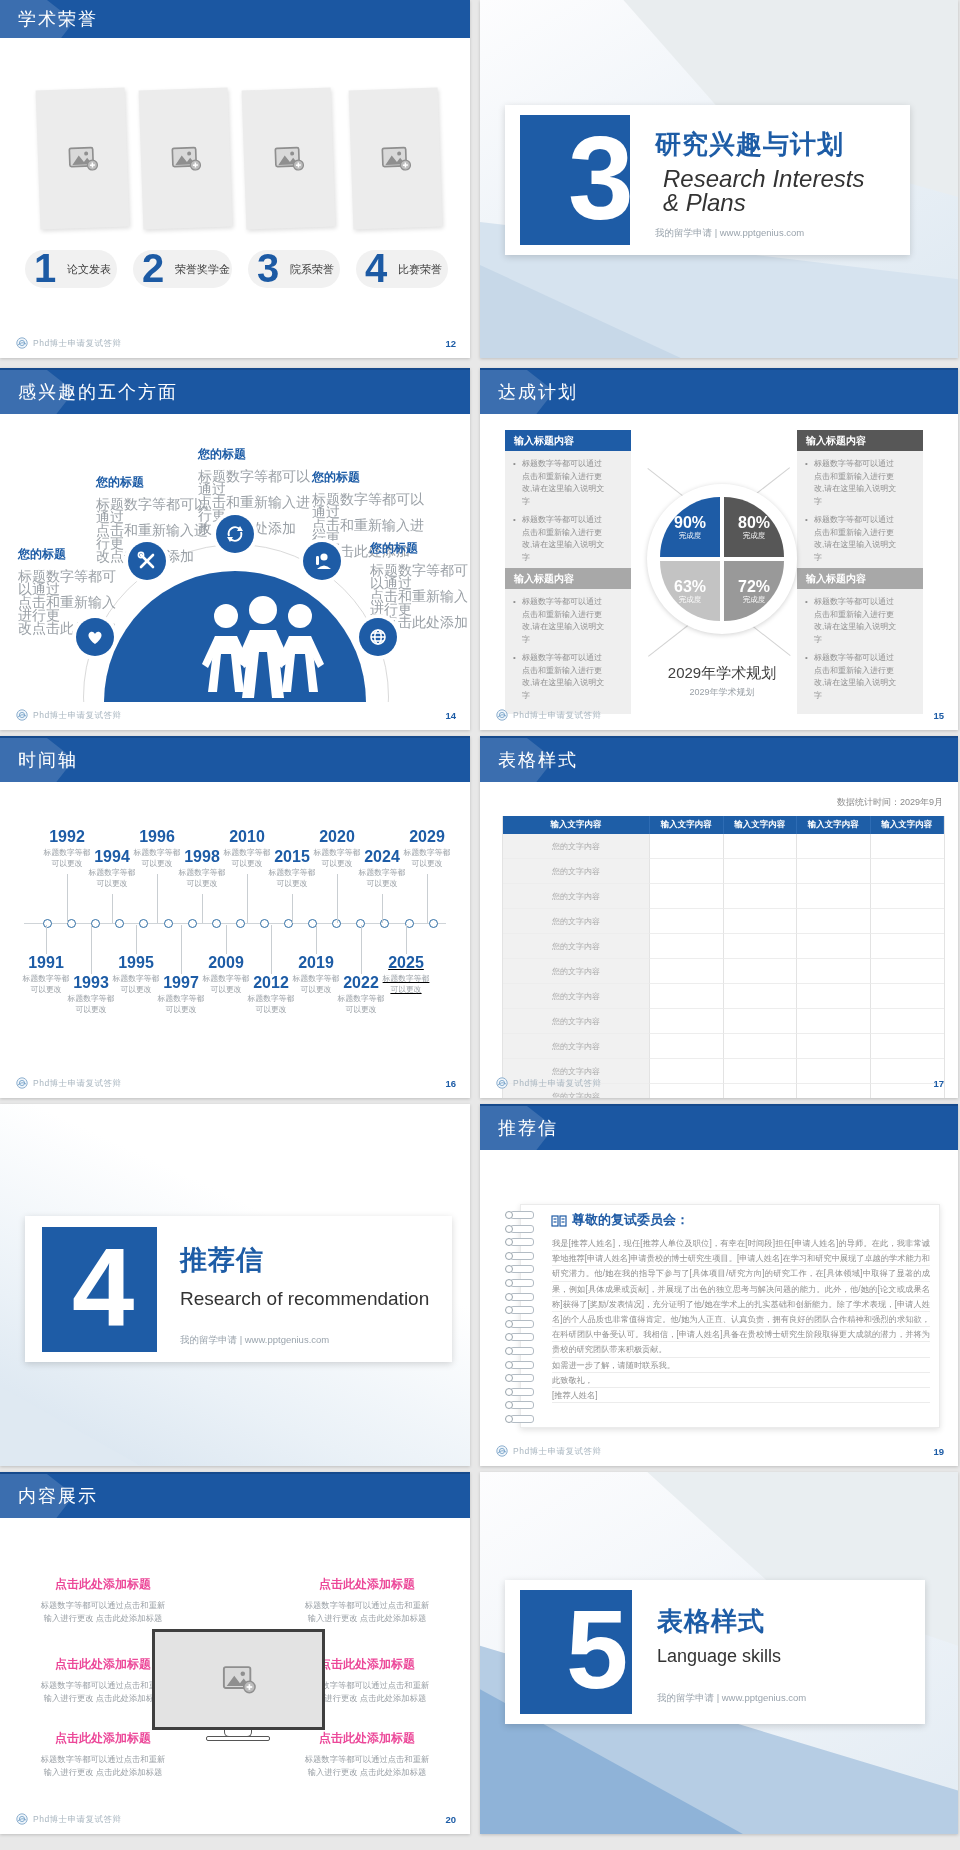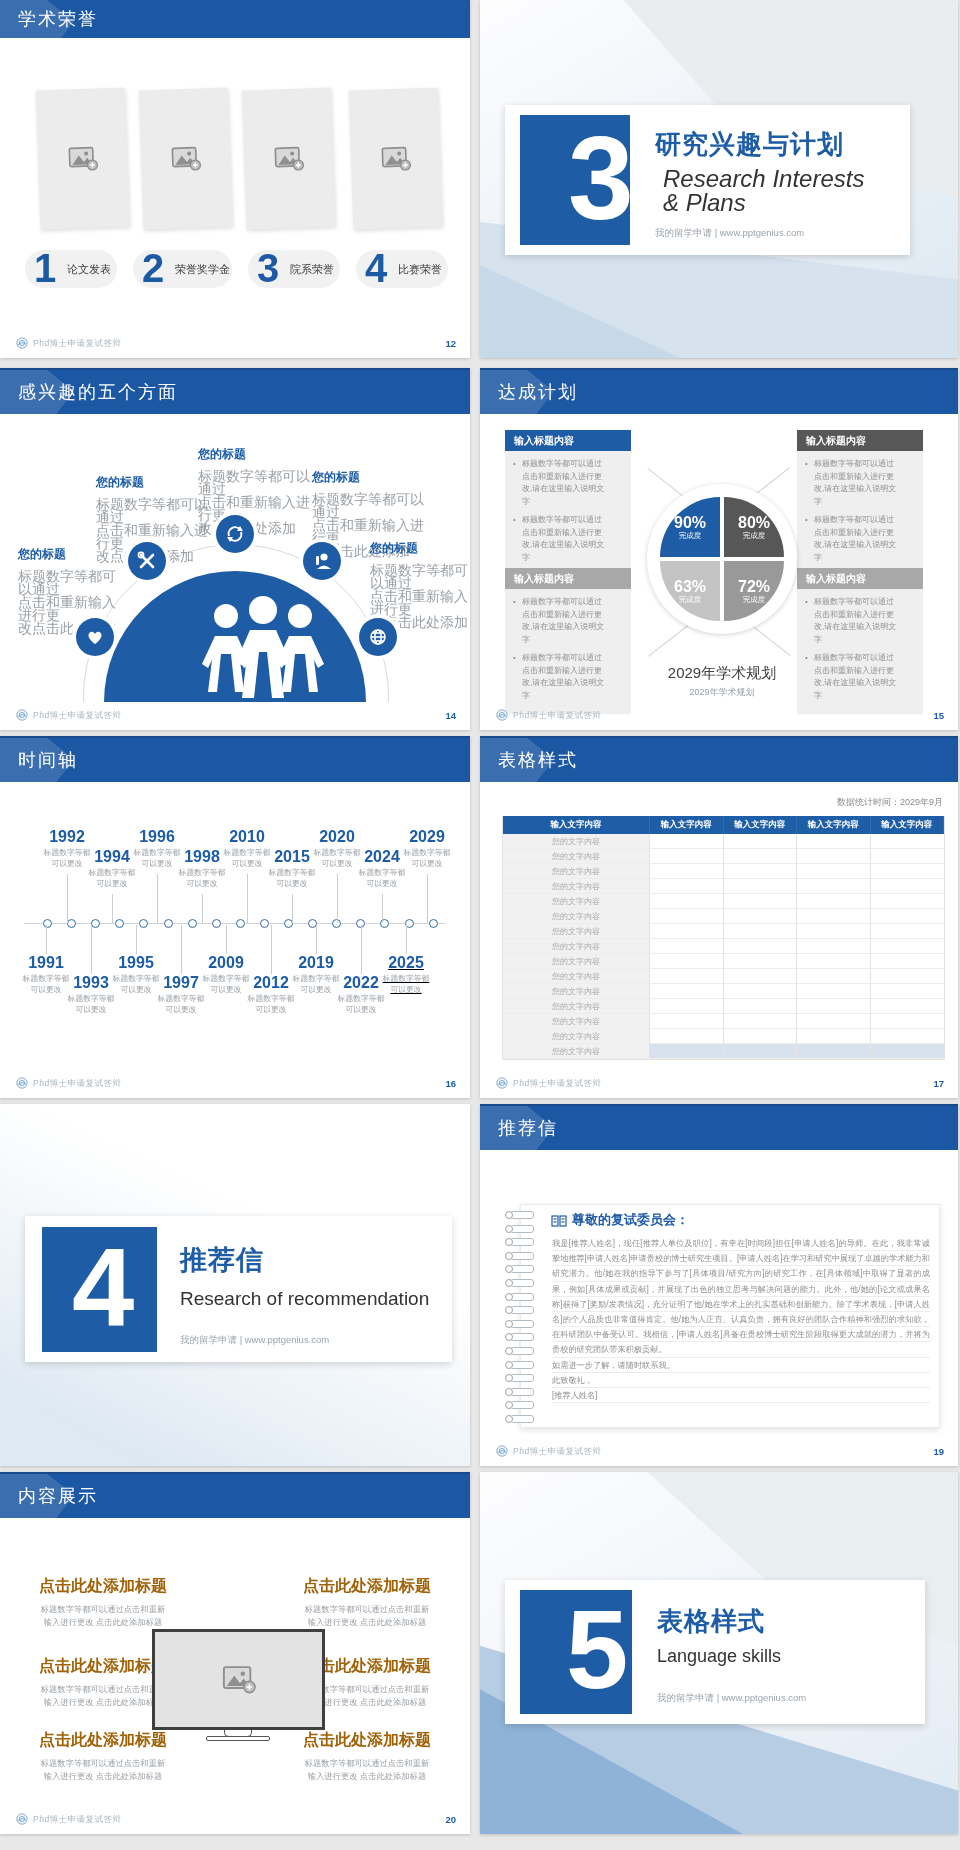--- a/index.html
+++ b/index.html
@@ -92,21 +92,21 @@
   .tl-dot{position:absolute;top:183px;width:7px;height:7px;border-radius:50%;
           background:#fff;border:1.5px solid #2e6da4;}
   .tl-entry{position:absolute;width:64px;text-align:center;}
   .tl-year{font-size:16px;font-weight:bold;color:#1d5ca6;line-height:17px;}
   .tl-note{font-size:7.8px;line-height:10.5px;color:#9aa0a6;margin-top:3px;}
   .tl-conn{position:absolute;width:1px;background:#c9ced2;}
 
   
   .tb-note{position:absolute;right:15px;top:60px;font-size:9px;color:#8a8a8a;}
   .tbl{position:absolute;left:22px;top:80px;width:441px;border:1px solid #e3e3e3;border-top:none;}
-  .trow{display:flex;height:15px;}
+  .trow{display:flex;height:25px;}
   .trow.head{height:18px;background:#1e5ea7;}
   .tcell{box-sizing:border-box;border-right:1px solid #e3e3e3;border-bottom:1px solid #ededed;
          display:flex;align-items:center;justify-content:center;background:#fff;}
   .tcell:last-child{border-right:none;}
   .tcell.c0{width:147px;background:#f1f1f1;color:#a9a9a9;font-size:8px;}
   .tcell.cx{width:73.5px;}
   .head .tcell{background:#1e5ea7;color:#fff;font-size:8.5px;font-weight:bold;
                border-right:1px solid #2e6cb4;border-bottom:none;}
   .trow.hl .tcell.cx{background:#d8e2ef;}
 
@@ -119,21 +119,21 @@
                    border:1px solid #9aa5ad;border-radius:50%;background:#fff;}
   .let-title{position:absolute;left:92px;top:107px;font-size:13px;font-weight:bold;color:#1f5ba5;}
   .book{position:absolute;left:71px;top:109px;}
   .ruled{position:absolute;left:72px;top:132px;width:378px;font-size:8.2px;line-height:15.2px;
          color:#8f8f8f;background-image:repeating-linear-gradient(to bottom,
             transparent 0,transparent 14.2px,#ececec 14.2px,#ececec 15.2px);}
   .ruled .body{text-align:justify;}
 
   
   .capt{position:absolute;width:170px;text-align:center;}
-  .capt-t{font-size:16px;font-weight:bold;color:#a16207;margin-bottom:6px;}
+  .capt-t{font-size:12px;font-weight:bold;color:#ec4899;margin-bottom:6px;}
   .capt-x{font-size:8.3px;line-height:12.5px;color:#9aa0a6;}
   .tv{position:absolute;left:152px;top:157px;width:167px;height:95px;background:#e3e3e3;
       border:3px solid #3f3f3f;display:flex;align-items:center;justify-content:center;}
   .tvneck{position:absolute;left:224px;top:258px;width:26px;height:6px;border:1px solid #555;
           border-top:none;border-radius:0 0 5px 5px;background:#fff;}
   .tvbase{position:absolute;left:206px;top:264px;width:62px;height:3px;border:1px solid #555;
           border-radius:2px;background:#fff;}
 </style>
 </head>
 <body>

